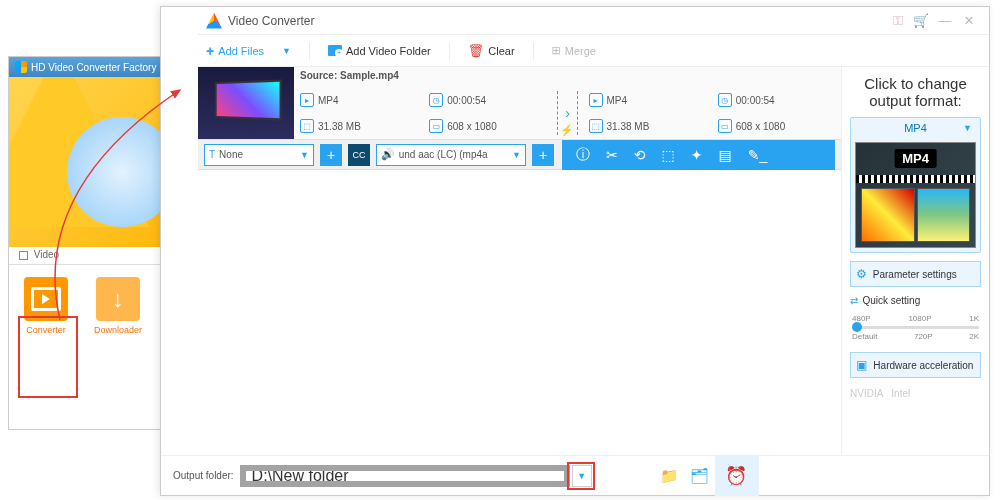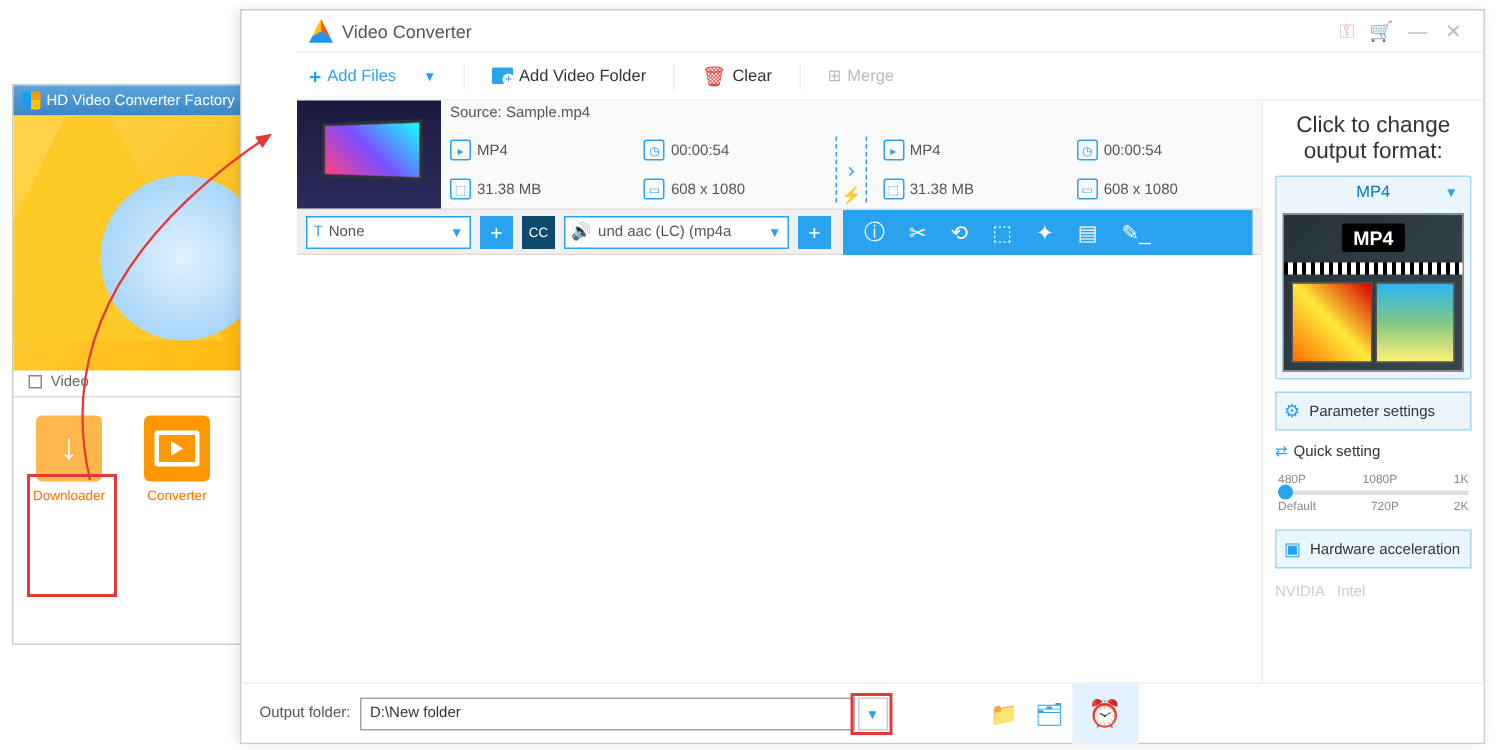--- a/index.html
+++ b/index.html
@@ -49,21 +49,21 @@
 .tbtn.disabled { color:#bbb;}
 .chev { color:#29a3ef; font-size:9px;}
 .vsep { width:1px; height:18px; background:#eee;}
 
 .body { display:flex; height:390px;}
 .main { flex:1; display:flex; flex-direction:column;}
 .item { display:flex; border-bottom:1px solid #e0e0e0; background:#fafafa;}
 .thumb { width:96px; height:72px; background:linear-gradient(180deg,#1a1a3e 0%,#2c2c5e 100%); position:relative;}
 .thumb .screen { position:absolute; left:14px; top:14px; width:68px; height:38px; background:linear-gradient(45deg,#ff4081,#7c4dff,#18ffff); border:2px solid #333; transform:perspective(100px) rotateY(-12deg);}
 .info { flex:1; display:flex; flex-direction:column;}
-.info-top { display:flex; height:20px; font-size:10px; color:#555;}
+.info-top { display:flex; height:20px; font-size:10px; color:#555;font-weight:bold;}
 .info-top .src { flex:1; padding:3px 6px;}
 .info-top .out { flex:1; padding:3px 6px; display:flex; align-items:center; gap:6px;}
 .pencil { color:#29a3ef; font-size:11px;}
 .info-mid { display:flex; height:52px;}
 .specs { flex:1; display:grid; grid-template-columns:1fr 1fr; grid-template-rows:1fr 1fr; font-size:10px; color:#555;}
 .spec { display:flex; align-items:center; gap:4px; padding:2px 6px;}
 .spec .si { width:14px; height:14px; border:1px solid #29a3ef; border-radius:2px; color:#29a3ef; font-size:8px; display:flex; align-items:center; justify-content:center;}
 .divider { width:30px; display:flex; align-items:center; justify-content:center; position:relative;}
 .divider .dline { position:absolute; top:4px; bottom:4px; border-left:1px dashed #29a3ef;}
 .divider .dline.r { left:24px;}
@@ -102,21 +102,21 @@
 .qs-label::before { content:"⇄"; color:#29a3ef;}
 .slider-wrap { position:relative; height:30px; font-size:8px; color:#888;}
 .slider-ticks { display:flex; justify-content:space-between; padding:0 2px;align-items:flex-end;}
 .slider-track { height:3px; background:#ddd; margin:3px 2px; position:relative;}
 .slider-thumb { position:absolute; left:0; top:-4px; width:10px; height:10px; background:#29a3ef; border-radius:50%;}
 .hw-label { display:flex; gap:8px; margin-top:2px;}
 .hw-label .dim { color:#ccc;}
 
 .footer { position:absolute; bottom:0; left:0; right:0; height:40px; display:flex; align-items:center; background:#fff; border-top:1px solid #eee;}
 .footer .lbl { font-size:10px; color:#555; padding:0 6px 0 12px;}
-.footer .path { height:22px; border:1px solid #a3a3a3; width:330px; font-size:10px; padding:3px 6px; color:#333;}
+.footer .path { height:22px; border:6px solid #a3a3a3; width:330px; font-size:16px; padding:3px 6px; color:#333;}
 .footer .ddbtn { width:20px; height:22px; border:1px solid #ccc; display:flex; align-items:center; justify-content:center; color:#29a3ef; font-size:9px; cursor:pointer; margin-left:2px;}
 .red-box2 { border:2px solid #e53935; padding:1px; margin-left:-3px;}
 .footer .spacer { width:60px;}
 .footer .fico { width:30px; text-align:center; color:#29a3ef; font-size:15px; cursor:pointer;}
 .footer .run { width:136px; height:40px; background:#1e96e6; color:#fff; font-size:20px; display:flex; align-items:center; justify-content:center; cursor:pointer; margin-left:auto;}
 .footer .clock { width:44px; height:40px; background:#e3f2fd; color:#29a3ef; display:flex; align-items:center; justify-content:center; font-size:18px; cursor:pointer;}
 </style>
 </head>
 <body>
 
@@ -128,27 +128,27 @@
   <div class="bg-hero">
     <div class="tri1"></div>
       <div class="tri2"></div>
       <div class="disc"></div>
   </div>
   <div class="bg-tabs">
     <span class="sq"></span>
     <span>Video</span>
   </div>
   <div class="bg-tools">
+    <div class="tool converter">
+      <div class="icon"></div>
+      <div>Converter</div>
+    </div>
     <div class="tool downloader">
       <div class="icon"></div>
       <div>Downloader</div>
-    </div>
-    <div class="tool converter">
-      <div class="icon"></div>
-      <div>Converter</div>
     </div>
   </div>
 </div>
 <div class="red-box1"></div>
 
 <svg class="arrow-svg">
   <defs>
       <marker id="ah" markerWidth="8" markerHeight="8" refX="6" refY="3" orient="auto">
         <path d="M0,0 L7,3 L0,6 Z" fill="#e53935"></path>
       </marker>

